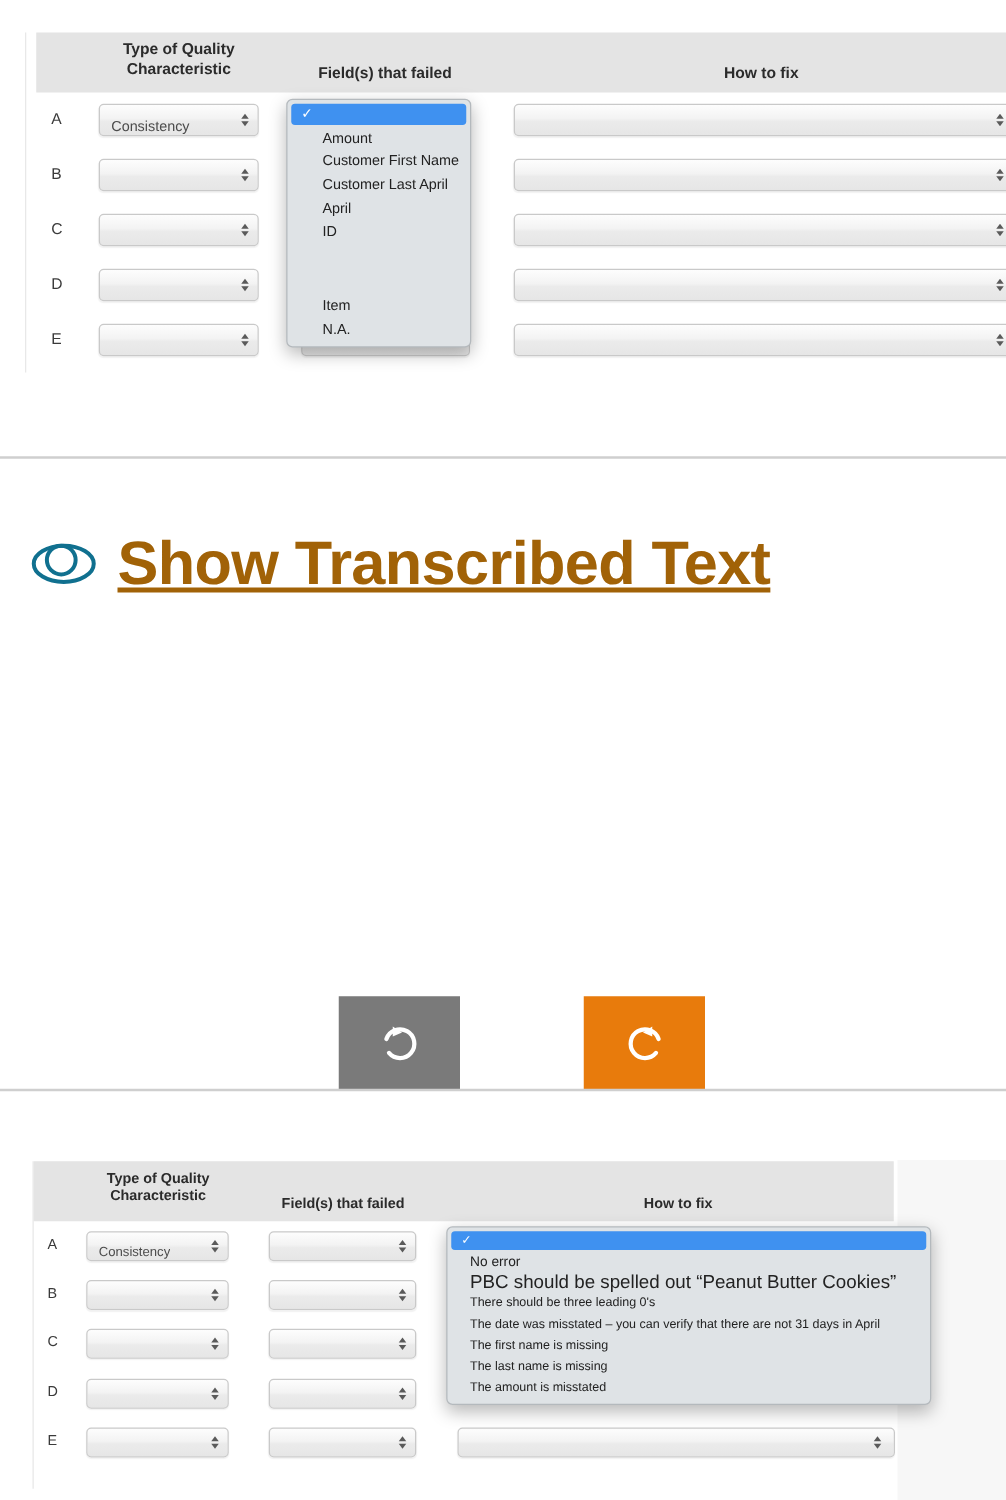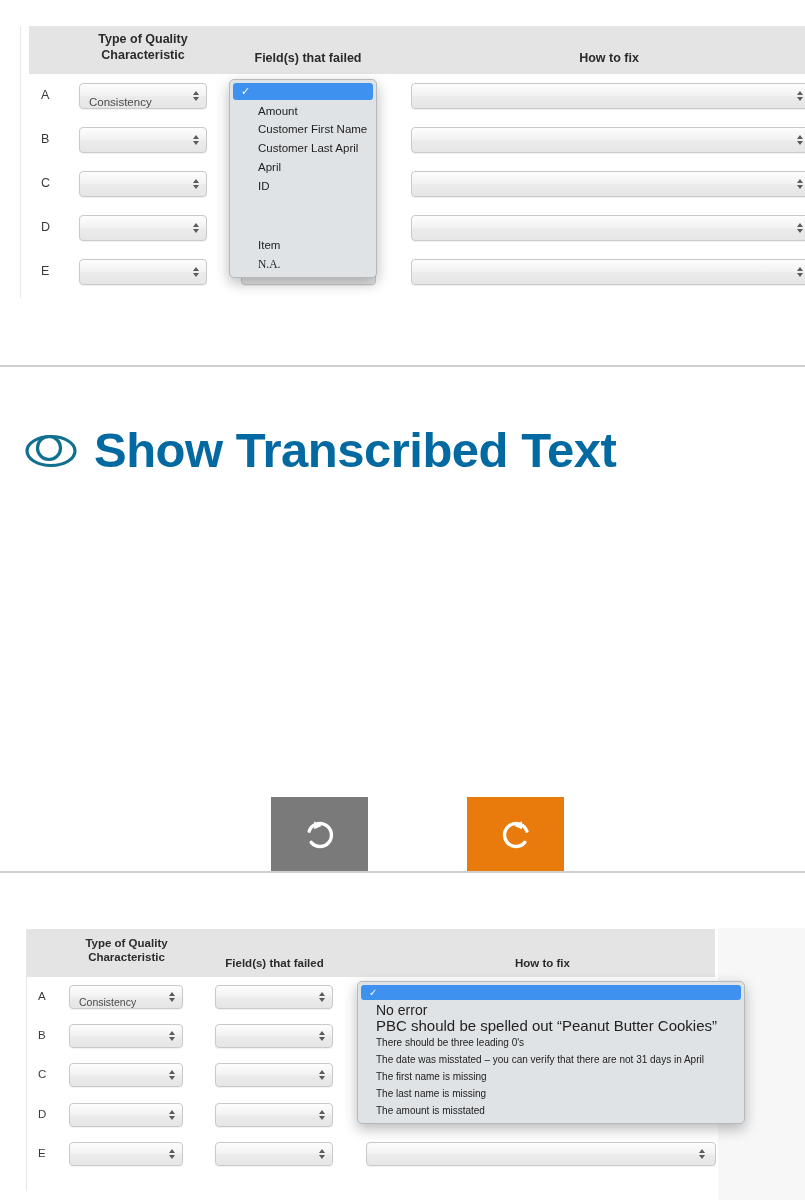--- a/index.html
+++ b/index.html
@@ -87,23 +87,24 @@
     padding-left: 8px; color: #fff; font-size: 11px; line-height: 1;
   }
 
   
   .rule { position: absolute; left: 0; width: 805px; background: #cfcfcf; }
 
   
   .show-text-row { position: absolute; display: flex; align-items: center; }
   .eye-icon { display: block; }
   .show-title {
-    color: #0369a1;
+    color: #a16207;
     font-weight: bold;
     letter-spacing: -0.5px;
+    text-decoration: underline;
   }
 
   
   .btn {
     position: absolute;
     display: flex; align-items: center; justify-content: center;
   }
   .btn svg { display: block; }
 
   
@@ -228,21 +229,21 @@
     </div>
     <div class="opt" style="height:19px; font-size:11.5px;">
       <span class="lbl">April</span>
     </div>
     <div class="opt" style="height:19px; font-size:11.5px;">
       <span class="lbl">ID</span>
     </div>
     <div class="opt" style="height:19px; font-size:11.5px;margin-top:40px;">
       <span class="lbl">Item</span>
     </div>
-    <div class="opt" style="height:19px; font-size:11.5px;font-family:Liberation Serif, serif;">
+    <div class="opt" style="height:19px; font-size:11.5px;">
       <span class="lbl">N.A.</span>
     </div>
   </div>
 
   <div class="rule" style="top:365px; height:2px;"></div>
 
   <div class="show-text-row" style="left:24px; top:420px;">
     <span class="eye-icon">
       <svg width="58" height="60" viewBox="0 0 58 60">
         <ellipse cx="27" cy="31" rx="24" ry="14.5" fill="none" stroke="#10708f" stroke-width="3.2"></ellipse>
@@ -368,21 +369,21 @@
         <i class="up"></i>
         <i class="dn"></i>
       </span>
   </div>
 
   <div class="popup" style="left:357px; top:981px; width:388px;">
     <div class="opt selected" style="height:15px; font-size:10px; margin:0 3px;">
       <span class="check" style="font-size:10px;">✓</span>
       <span class="lbl" style="padding-left:6px;"></span>
     </div>
-    <div class="opt" style="height:17px; font-size:14px; padding-top:3px;">
+    <div class="opt" style="height:17px; font-size:11px; padding-top:3px;">
       <span class="lbl" style="padding-left:18px;">No error</span>
     </div>
     <div class="opt" style="height:17px; font-size:15px;">
       <span class="lbl" style="padding-left:18px;">PBC should be spelled out “Peanut Butter Cookies”</span>
     </div>
     <div class="opt" style="height:17px; font-size:10px;">
       <span class="lbl" style="padding-left:18px;">There should be three leading 0's</span>
     </div>
     <div class="opt" style="height:17px; font-size:10px;">
       <span class="lbl" style="padding-left:18px;">The date was misstated – you can verify that there are not 31 days in April</span>

